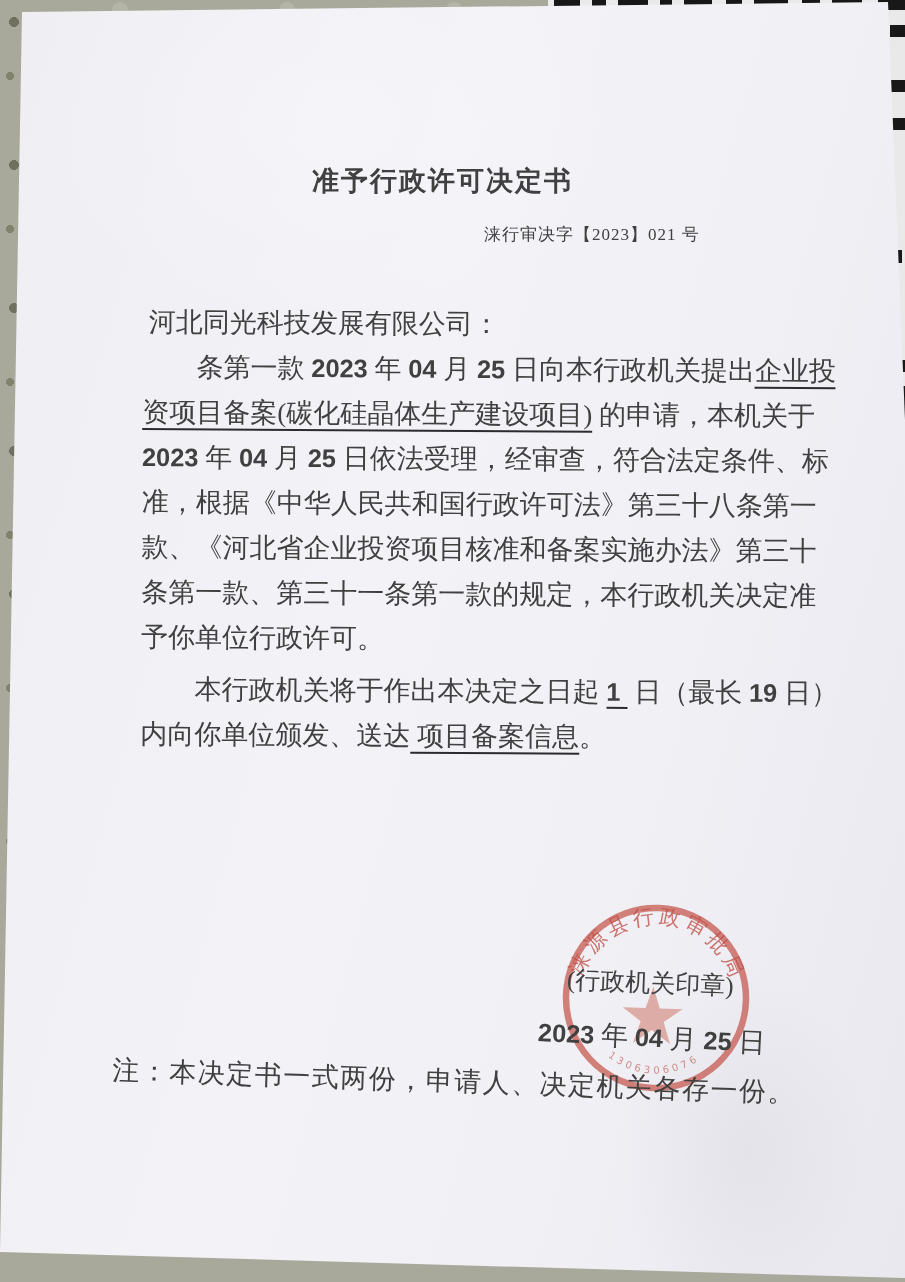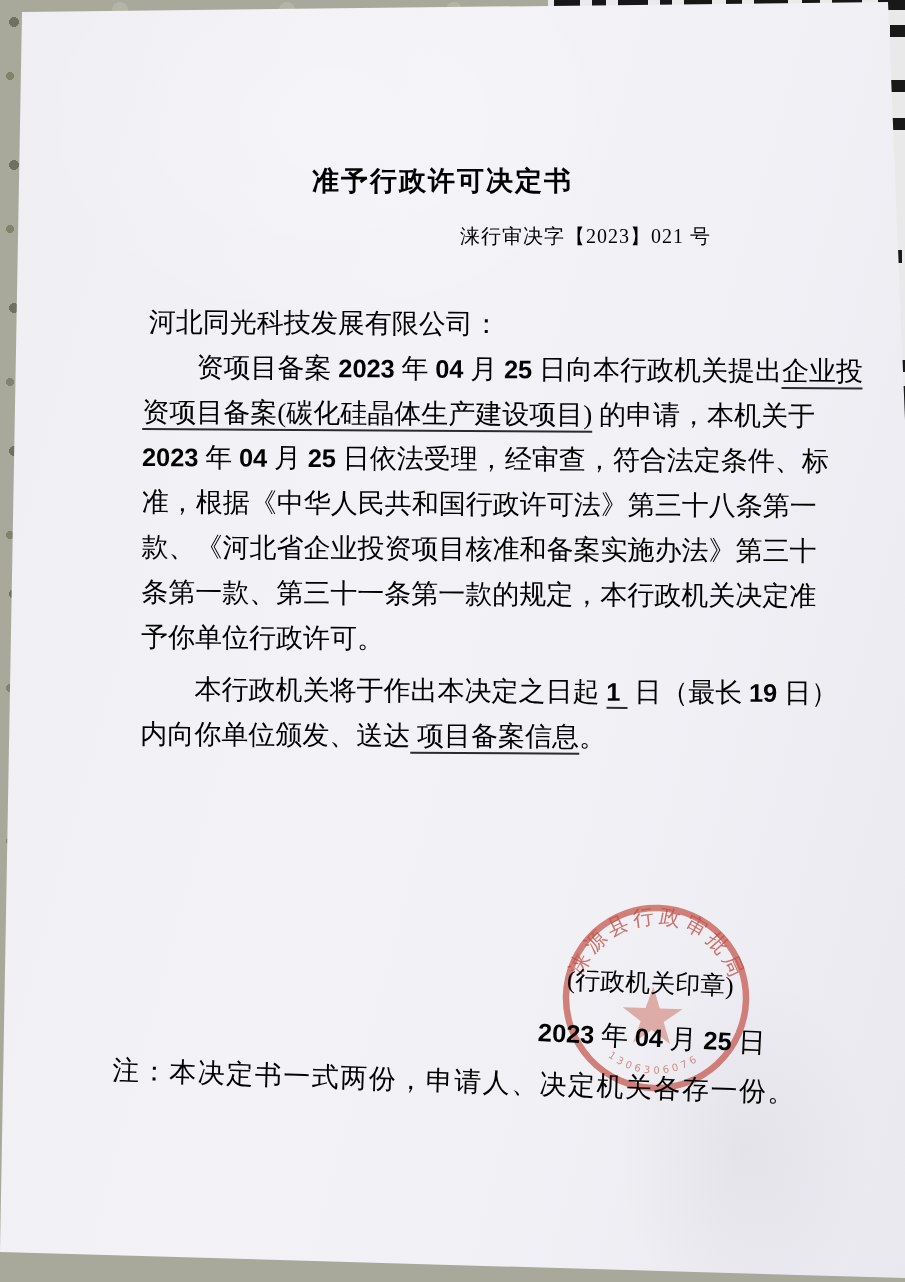--- a/index.html
+++ b/index.html
@@ -45,26 +45,26 @@
     background:linear-gradient(105deg,#efeef3 0%,#f3f2f7 42%,#f1f0f5 68%,#e9e8ef 100%);
     clip-path:polygon(22px 12px, 888px 2px, 905px 420px, 905px 1278px, 0px 1252px);
     filter:drop-shadow(0 2px 3px rgba(40,40,35,.3));
   }
   .paper::after{
     content:"";position:absolute;inset:0;
     background:
       radial-gradient(ellipse 180px 260px at 745px 1150px, rgba(110,110,125,.07), transparent 70%),
       radial-gradient(ellipse 420px 300px at 330px 120px, rgba(255,255,255,.25), transparent 75%);
   }
-  .content{position:absolute;inset:0;z-index:3;color:#000000;}
+  .content{position:absolute;inset:0;z-index:3;color:#404040;}
   .title{
     position:absolute;left:0;top:163px;width:905px;text-align:center;
     font-size:27px;font-weight:700;letter-spacing:2px;transform:translateX(-10px);
   }
-  .docnum{position:absolute;left:460px;top:223px;font-size:20px;letter-spacing:1px;}
+  .docnum{position:absolute;left:484px;top:223px;font-size:17px;letter-spacing:1px;}
   .bodyblock{position:absolute;left:143px;top:300px;width:700px;font-size:27px;line-height:45px;transform:rotate(.35deg);transform-origin:0 0;}
   .addressee{padding-left:6px;}
   .bodyline{white-space:nowrap;}
   .bodyline.indent{padding-left:54px;}
   .bodyline.para-gap{margin-top:7px;}
   .b{font-family:"Liberation Sans","DejaVu Sans",sans-serif;font-weight:700;font-size:.94em;}
   .u{border-bottom:2px solid #2c2c2e;padding-bottom:1px;}
   .seal-svg{position:absolute;left:556px;top:898px;width:200px;height:200px;transform:rotate(2deg);}
   .seal-label{position:absolute;left:567px;top:963px;font-size:25px;transform:rotate(2.2deg);transform-origin:0 50%;white-space:nowrap;}
   .issue-date{position:absolute;left:538px;top:1014px;font-size:27px;transform:rotate(2.8deg);transform-origin:0 50%;white-space:nowrap;}
@@ -101,21 +101,21 @@
 
 <div class="content">
 
   <div class="title">准予行政许可决定书</div>
 
   <div class="docnum">涞行审决字【2023】021 号</div>
 
   <div class="bodyblock">
     <div class="addressee">河北同光科技发展有限公司：</div>
     <div>
-        <div class="bodyline indent"><span>资项目备案 </span><span class="b">2023</span><span> 年 </span><span class="b">04</span><span> 月 </span><span class="b">25</span><span> 日向本行政机关提出</span><span class="u">企业投</span></div>
+        <div class="bodyline indent"><span>条第一款 </span><span class="b">2023</span><span> 年 </span><span class="b">04</span><span> 月 </span><span class="b">25</span><span> 日向本行政机关提出</span><span class="u">企业投</span></div>
         <div class="bodyline"><span class="u">资项目备案(碳化硅晶体生产建设项目)</span><span> 的申请，本机关于</span></div>
         <div class="bodyline"><span class="b">2023</span><span> 年 </span><span class="b">04</span><span> 月 </span><span class="b">25</span><span> 日依法受理，经审查，符合法定条件、标</span></div>
         <div class="bodyline"><span>准，根据《中华人民共和国行政许可法》第三十八条第一</span></div>
         <div class="bodyline"><span>款、《河北省企业投资项目核准和备案实施办法》第三十</span></div>
         <div class="bodyline"><span>条第一款、第三十一条第一款的规定，本行政机关决定准</span></div>
         <div class="bodyline"><span>予你单位行政许可。</span></div>
         <div class="bodyline indent para-gap"><span>本行政机关将于作出本决定之日起 </span><span class="b u">1&nbsp;</span><span> 日（最长 </span><span class="b">19</span><span> 日）</span></div>
         <div class="bodyline"><span>内向你单位颁发、送达</span><span class="u">&nbsp;项目备案信息</span><span>。</span></div>
       </div>
   </div>

